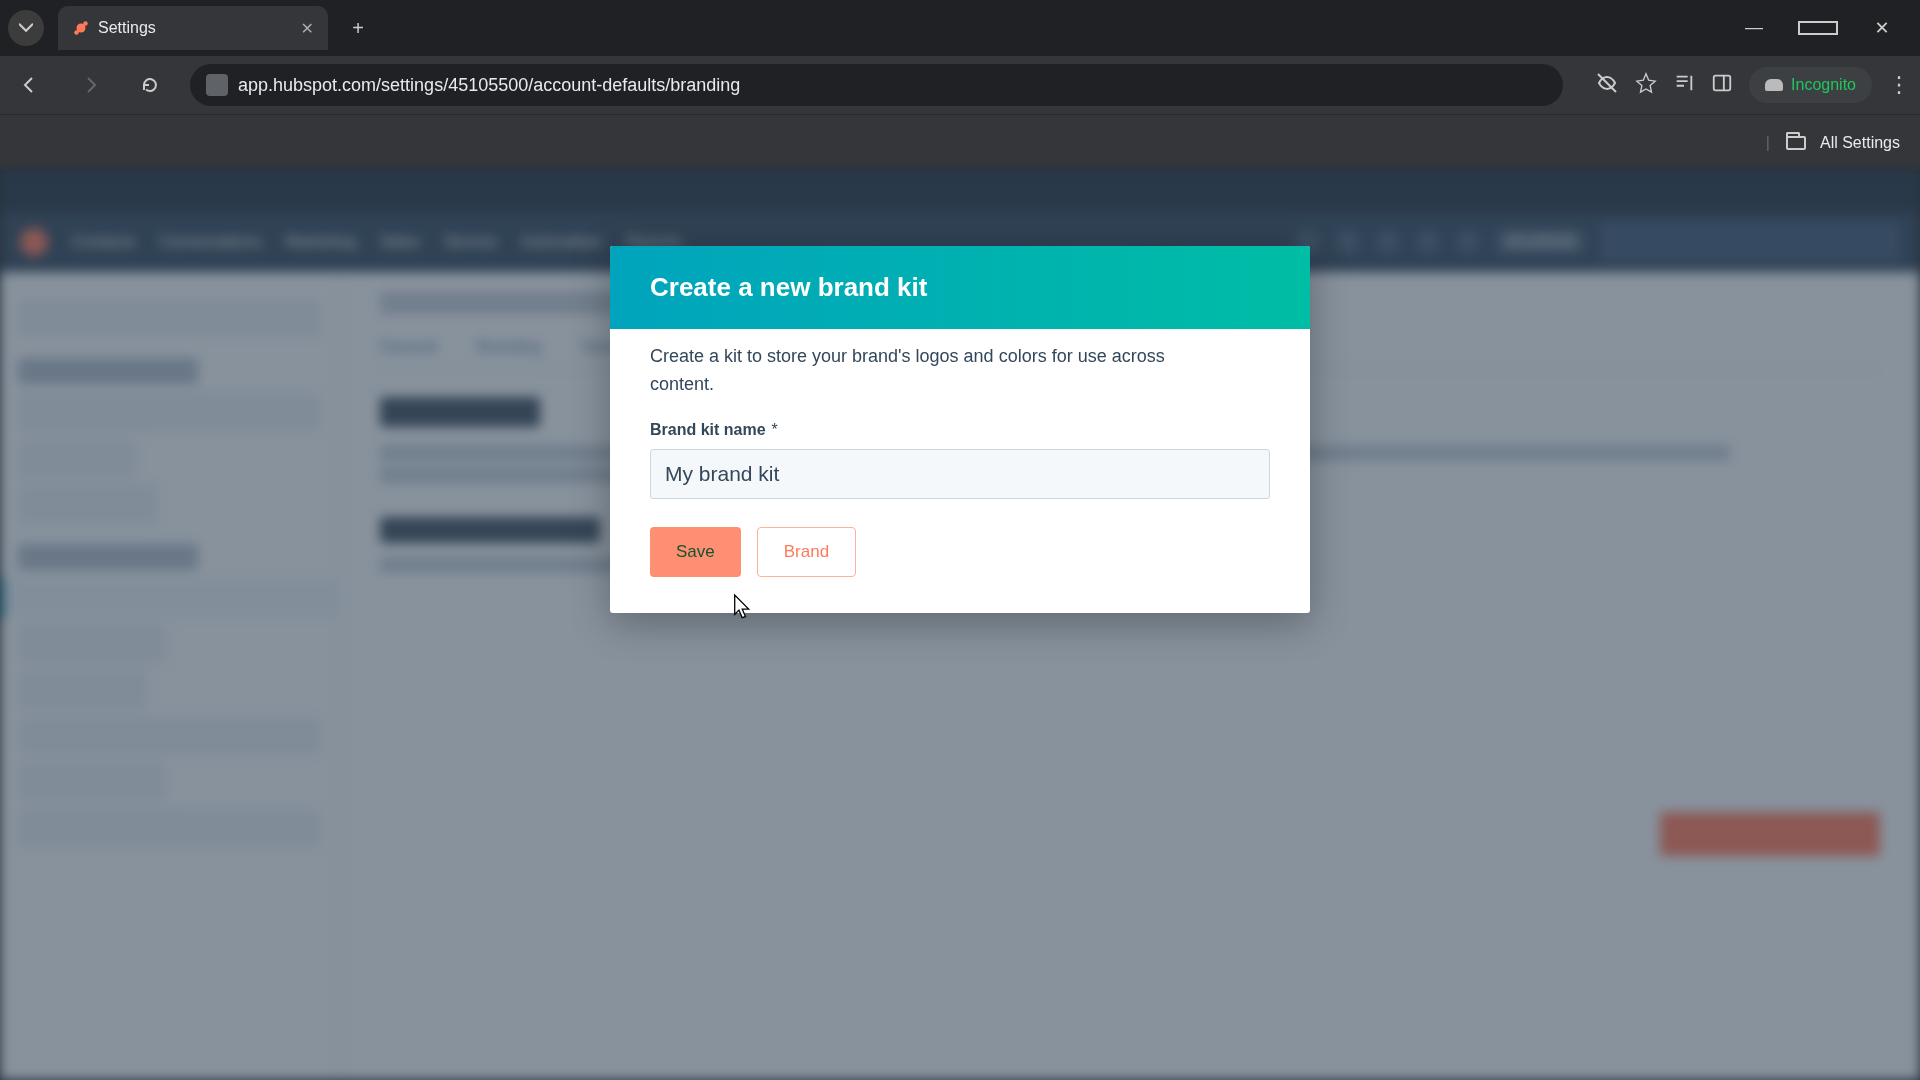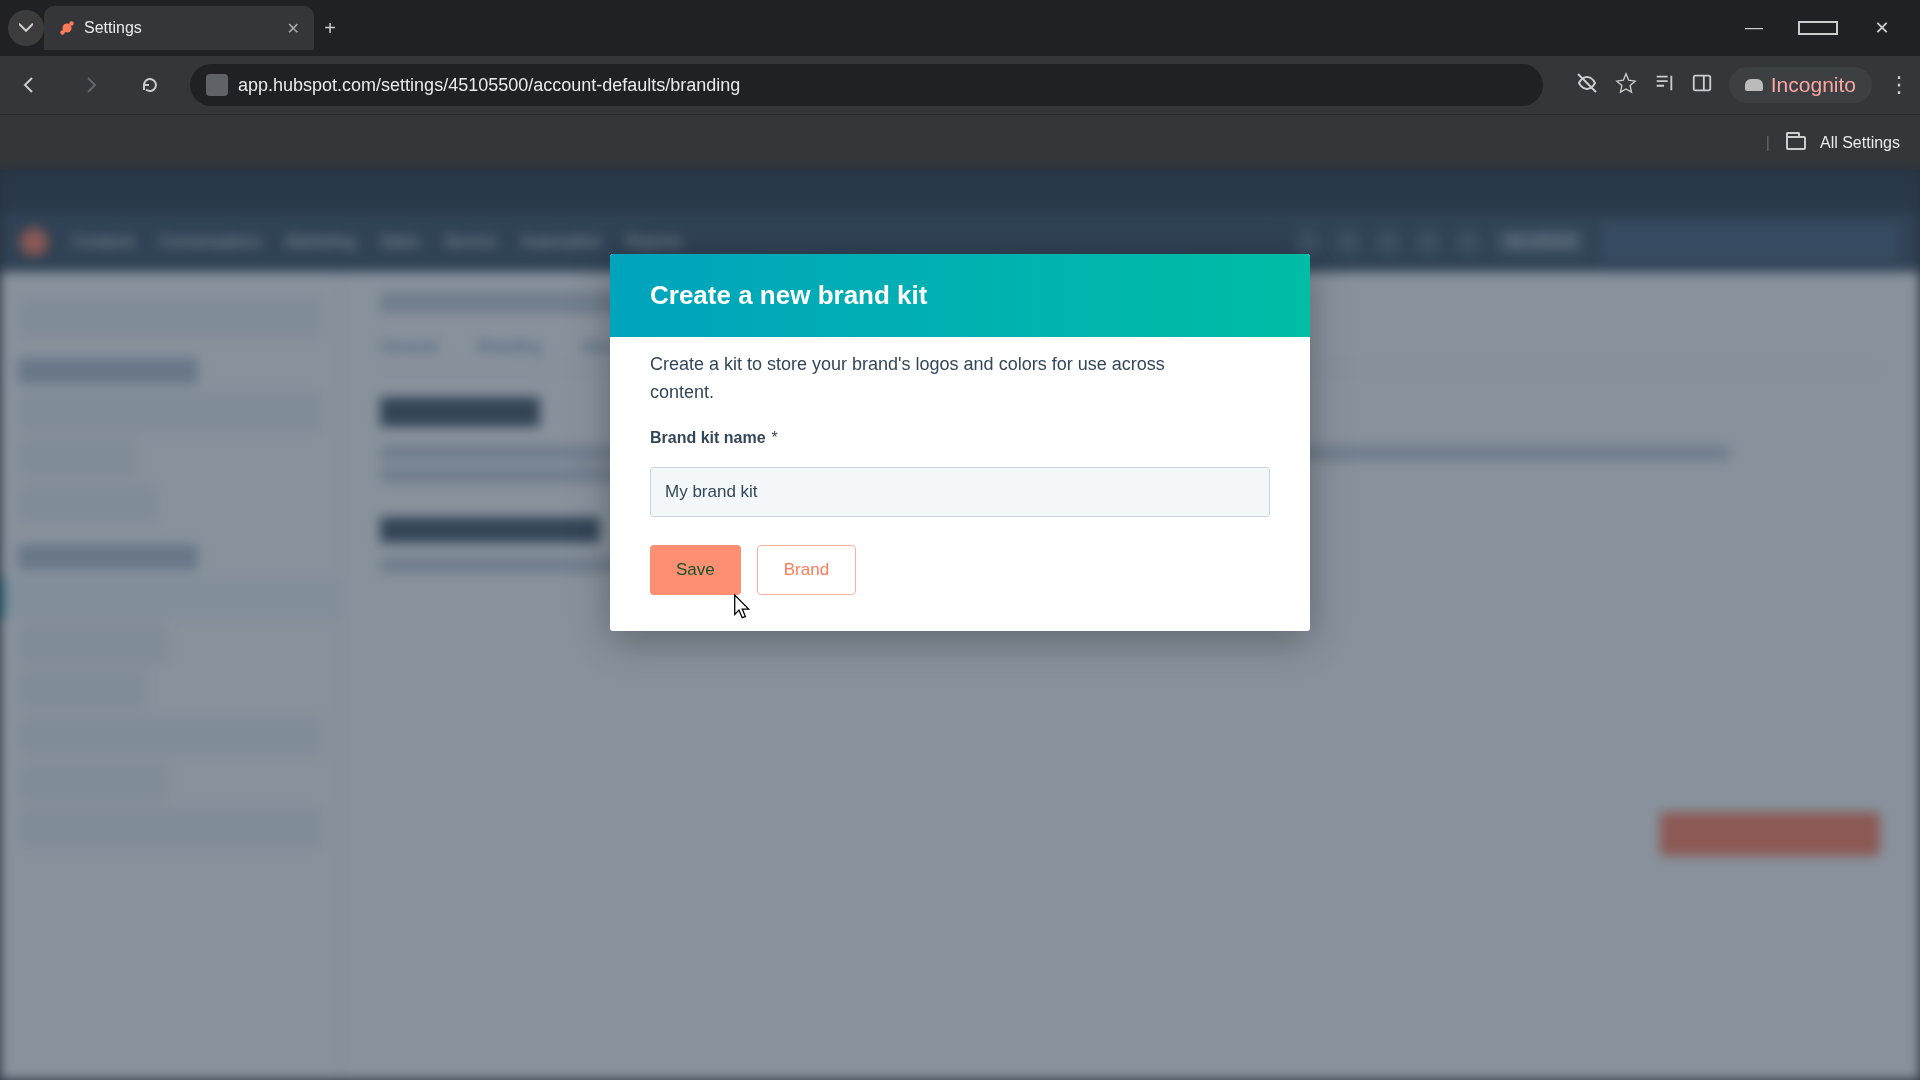--- a/index.html
+++ b/index.html
@@ -1,21 +1,21 @@
 <!DOCTYPE html>
 <html><head>
 <meta charset="utf-8">
 <style>
   * { margin: 0; padding: 0; box-sizing: border-box; }
   html, body { width: 1920px; height: 1080px; overflow: hidden; font-family: Arial, sans-serif; }
   body { background: #202124; }
 
   
   .chrome-top { height: 170px; background: #202124; display: flex; flex-direction: column; }
-  .tab-strip { height: 56px; display: flex; align-items: center; padding-left: 8px; gap: 0; }
+  .tab-strip { height: 56px; display: flex; align-items: center; padding-left: 8px; gap: 14px; }
   .tab-dropdown { width: 36px; height: 36px; border-radius: 50%; background: #3c3c3c; display: flex; align-items: center; justify-content: center; color: #ccc; font-size: 14px; }
   .tab { display: flex; align-items: center; gap: 8px; background: #35363a; height: 44px; padding: 0 14px; border-radius: 10px 10px 0 0; min-width: 270px; }
   .tab-favicon { width: 18px; height: 18px; }
   .tab-title { color: #e8eaed; font-size: 16px; flex: 1; }
   .tab-close { color: #aaa; font-size: 16px; }
   .new-tab { width: 32px; height: 32px; color: #ccc; display: flex; align-items: center; justify-content: center; font-size: 20px; }
   .win-controls { margin-left: auto; display: flex; gap: 24px; padding-right: 18px; color: #ccc; }
   .win-controls span { width: 40px; text-align: center; }
   .win-min::before { content: "—"; font-size: 18px; }
   .win-max { width: 14px; height: 14px; border: 2px solid #ccc; display: inline-block; margin-top: 4px; }
@@ -23,21 +23,21 @@
 
   .addr-row { height: 58px; background: #35363a; display: flex; align-items: center; padding: 0 10px; gap: 20px; }
   .nav-btn { width: 40px; height: 40px; color: #ccc; display: flex; align-items: center; justify-content: center; font-size: 22px; }
   .nav-btn.dim { color: #666; }
   .addr-bar { flex: 1; height: 42px; background: #202124; border-radius: 21px; display: flex; align-items: center; padding: 0 16px; gap: 10px; }
   .site-chip { width: 22px; height: 22px; background: #5f6368; border-radius: 4px; }
   .addr-text { color: #e8eaed; font-size: 18px; }
   .addr-right { display: flex; align-items: center; gap: 16px; margin-left: 12px; color: #ccc; }
   .eye-off { font-size: 20px; }
   .star { font-size: 20px; }
-  .chip-incognito { display: flex; align-items: center; gap: 8px; background: #3c4043; height: 36px; border-radius: 18px; padding: 0 16px; color: #fca5a5; font-size: 21px; }
+  .chip-incognito { display: flex; align-items: center; gap: 8px; background: #3c4043; height: 36px; border-radius: 18px; padding: 0 16px; color: #22c55e; font-size: 16px; }
   .hat { width: 18px; height: 12px; background: #bbb; border-radius: 6px 6px 2px 2px; }
   .kebab { font-size: 22px; }
 
   .bm-row { height: 56px; background: #35363a; border-top: 1px solid #2a2a2a; display: flex; justify-content: flex-end; align-items: center; padding: 0 20px; gap: 10px; color: #e8eaed; font-size: 16px; }
   .bm-sep { color: #666; margin-right: 6px; }
   .folder-icon { width: 20px; height: 14px; border: 2px solid #ccc; border-radius: 2px; display: inline-block; margin-right: 4px; position: relative; }
   .folder-icon::before { content: ""; position: absolute; top: -6px; left: -2px; width: 10px; height: 4px; border: 2px solid #ccc; border-bottom: none; border-radius: 2px 2px 0 0; }
 
   
   .app { position: absolute; top: 170px; left: 0; right: 0; bottom: 0; filter: blur(6px); pointer-events: none; }
@@ -59,28 +59,28 @@
   .crumb { width: 240px; height: 22px; background: #c3ccd5; border-radius: 3px; margin-bottom: 24px; }
   .tabbar { display: flex; gap: 40px; border-bottom: 1px solid #cbd6e2; margin-bottom: 28px; }
   .tabbar span { padding: 0 0 12px; color: #516f90; font-size: 16px; }
   .h1-skel { width: 160px; height: 30px; background: #3e4e5e; border-radius: 3px; margin-bottom: 18px; }
   .para-skel { height: 16px; background: #c3ccd5; border-radius: 3px; margin: 6px 0; }
   .h2-skel { width: 220px; height: 26px; background: #3e4e5e; border-radius: 3px; margin: 34px 0 14px; }
   .orange-btn-skel { position: absolute; right: 40px; top: 540px; width: 220px; height: 44px; background: #ff7a59; border-radius: 4px; }
 
   
   .overlay { position: absolute; top: 170px; left: 0; right: 0; bottom: 0; background: rgba(45, 62, 80, 0.55); }
-  .modal { position: absolute; top: 254px; left: 50%; transform: translateX(-50%); width: 700px; background: #fff; border-radius: 3px; box-shadow: 0 10px 40px rgba(0,0,0,.3); overflow: hidden; }
+  .modal { position: absolute; top: 246px; left: 50%; transform: translateX(-50%); width: 700px; background: #fff; border-radius: 3px; box-shadow: 0 10px 40px rgba(0,0,0,.3); overflow: hidden; }
   .modal-head { background: linear-gradient(90deg, #00a4bd 0%, #00bda5 100%); padding: 26px 40px; }
   .modal-title { color: #fff; font-size: 26px; font-weight: 700; }
   .modal-body { padding: 14px 40px 36px; }
   .modal-desc { color: #33475b; font-size: 18px; line-height: 1.55; margin-bottom: 22px; max-width: 560px; }
   .field-label { color: #33475b; font-size: 16px; font-weight: 600; }
   .req { color: #33475b; margin-left: 6px; }
-  .field-input { width: 100%; height: 50px; border: 1px solid #cbd6e2; border-radius: 3px; margin-top: 20px; padding: 0 14px; font-size: 17px; color: #33475b; background: #f5f8fa; }
+  .field-input { width: 100%; height: 50px; border: 1px solid #cbd6e2; border-radius: 3px; margin-top: 10px; padding: 0 14px; font-size: 21px; color: #33475b; background: #f5f8fa; }
   .btn-row { display: flex; gap: 16px; margin-top: 28px; }
   .btn { height: 50px; border-radius: 4px; font-size: 17px; font-weight: 500; padding: 0 26px; display: flex; align-items: center; justify-content: center; cursor: pointer; border: none; font-family: inherit; }
   .btn-save { background: #ff8f73; color: #14532d; }
   .btn-cancel { background: #fff; border: 1px solid #ffb199; color: #ff7a59; }
 
   
   .cursor { position: absolute; top: 593px; left: 726px; width: 26px; height: 30px; z-index: 9999; }
   .cursor svg { width: 100%; height: 100%; }
 </style>
 </head>

